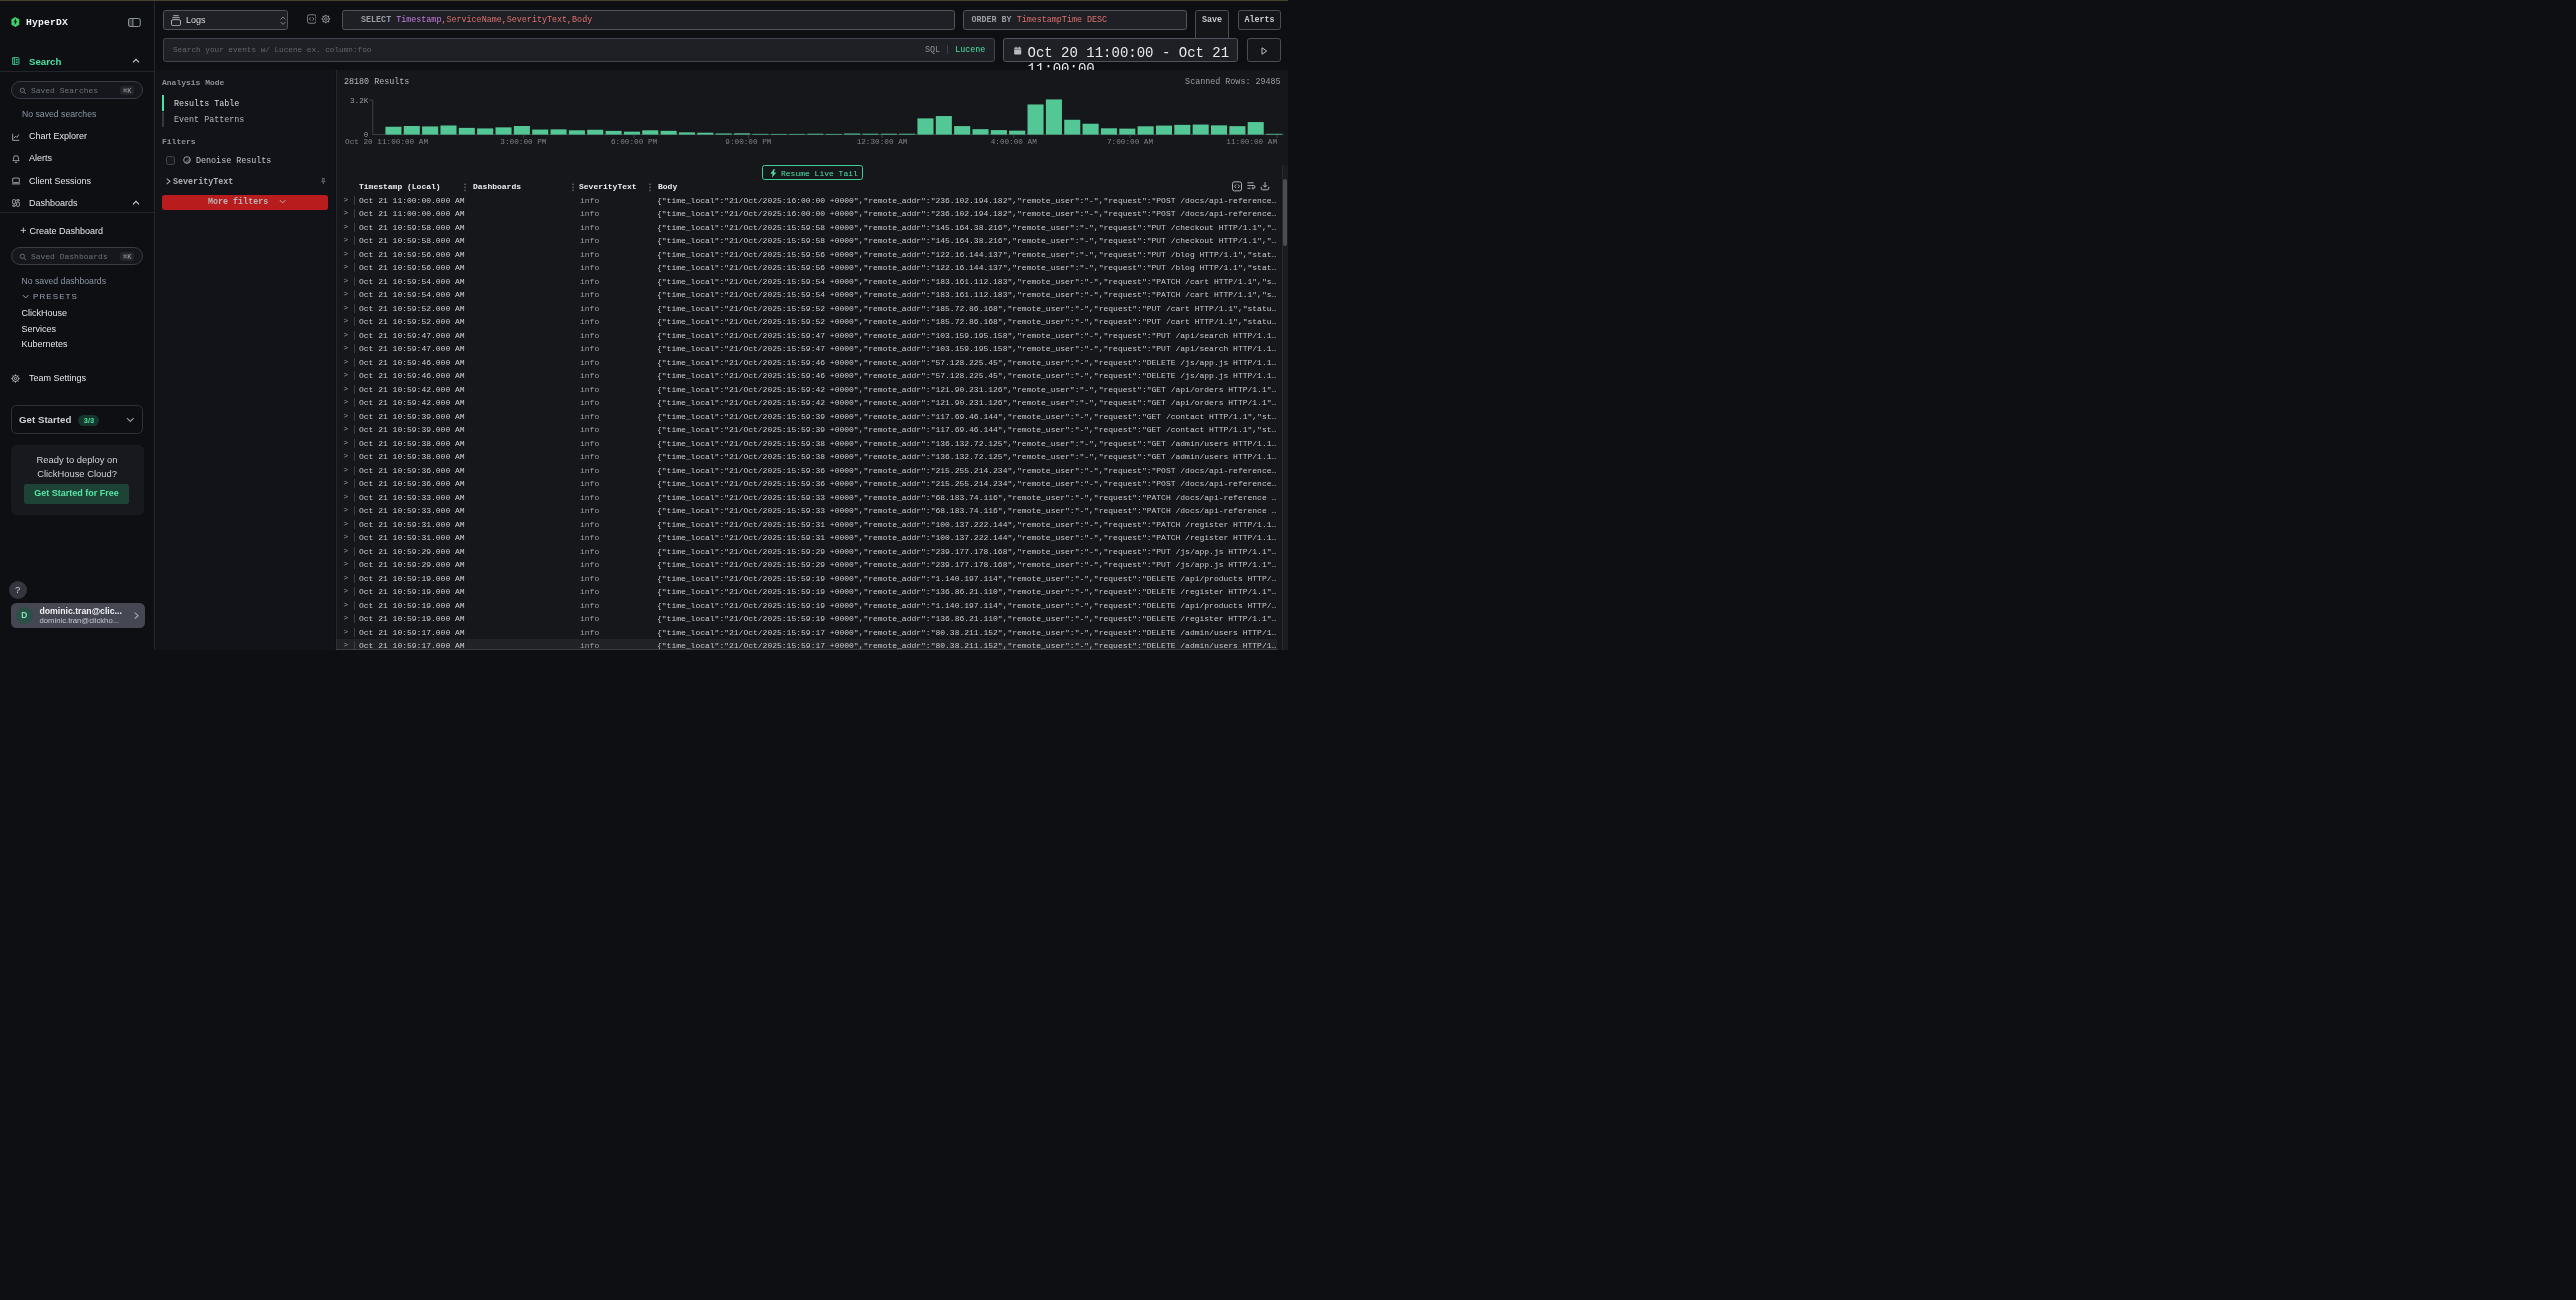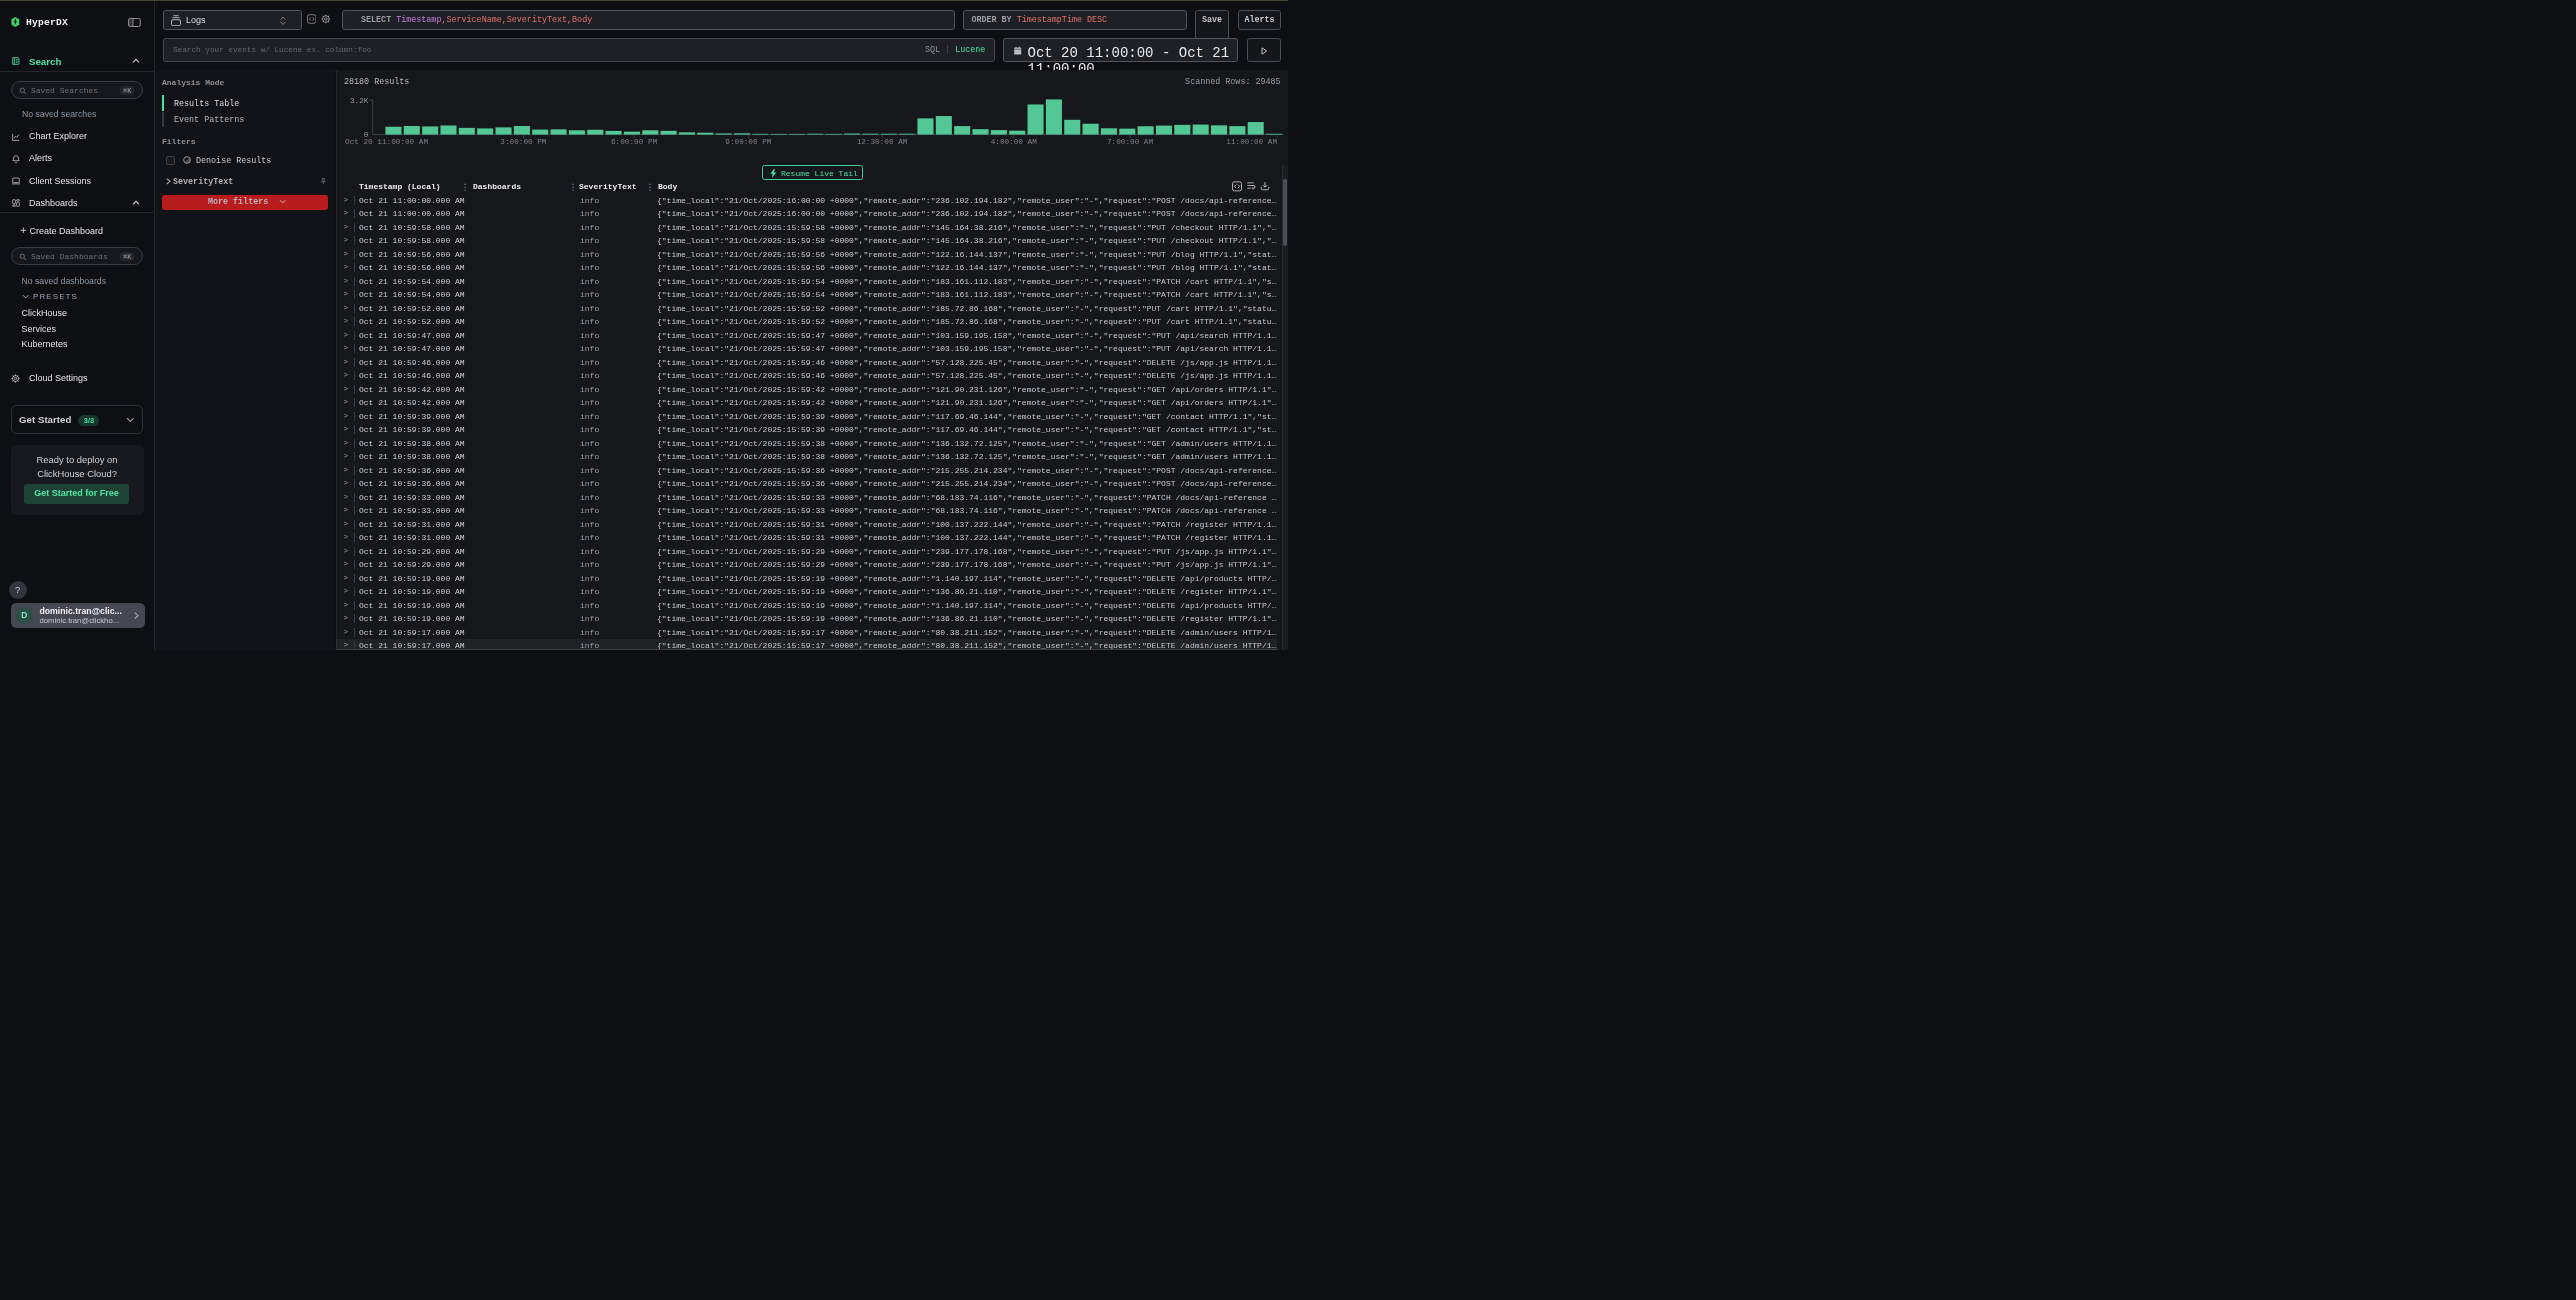--- a/index.html
+++ b/index.html
@@ -154,21 +154,21 @@
     <line x1="12" y1="1.2" x2="12" y2="4.4"></line>
         <line x1="12" y1="19.6" x2="12" y2="22.8"></line>
     <line x1="1.2" y1="12" x2="4.4" y2="12"></line>
         <line x1="19.6" y1="12" x2="22.8" y2="12"></line>
     <line x1="4.4" y1="4.4" x2="6.6" y2="6.6"></line>
         <line x1="17.4" y1="17.4" x2="19.6" y2="19.6"></line>
     <line x1="4.4" y1="19.6" x2="6.6" y2="17.4"></line>
         <line x1="17.4" y1="6.6" x2="19.6" y2="4.4"></line>
     </g>
   </svg>
-  <div class="navtext" style="top:373px">Cloud Settings</div>
+  <div class="navtext" style="top:373px">Team Settings</div>
 
   <div style="position:absolute; left:11.4px; top:405px; width:132px; height:29px; border:0.7px solid #2e3138; border-radius:5.4px;">
     <span class="sans" style="position:absolute; left:6.7px; top:8px; font-size:9.7px; font-weight:bold; color:#ced1d6;">Get Started</span>
     <span class="sans" style="position:absolute; left:66px; top:8.7px; background:#15362a; border-radius:6.7px; padding:1.3px 5.4px; font-size:7.4px; font-weight:bold; color:#4fe0a0;">3/3</span>
     <svg style="position:absolute; right:8px; top:11.4px;" width="8.7" height="6" viewBox="0 0 12 8">
         <path d="M1.5 1.5 L6 6 L10.5 1.5" stroke="#9aa0a8" stroke-width="1.6" fill="none"></path>
       </svg>
   </div>
 
   <div style="position:absolute; left:10.5px; top:445px; width:133px; height:70px; background:#17191f; border-radius:5.4px;">
@@ -181,21 +181,21 @@
   <div style="position:absolute; left:10.5px; top:603px; width:134px; height:24.5px; background:#454852; border-radius:5.4px;">
     <div class="sans" style="position:absolute; left:5.4px; top:3.7px; width:17px; height:17px; border-radius:50%; background:#2b4f44; text-align:center; line-height:17px; color:#7fe3c0; font-size:8.4px; font-weight:bold;">D</div>
     <div class="sans" style="position:absolute; left:29px; top:3.4px; font-size:8.7px; font-weight:bold; color:#f0f1f3;">dominic.tran@clic...</div>
     <div class="sans" style="position:absolute; left:29px; top:13.4px; font-size:7.7px; color:#c3c6cc;">dominic.tran@clickho...</div>
     <svg style="position:absolute; right:6px; top:8.7px;" width="4.7" height="7.4" viewBox="0 0 7 11">
         <path d="M1.2 1 L6 5.5 L1.2 10" stroke="#a9adb5" stroke-width="1.6" fill="none"></path>
       </svg>
   </div>
 </div>
 
-<div class="tb-box" style="left:163px; top:9.7px; width:139px; height:20px;">
+<div class="tb-box" style="left:163px; top:9.7px; width:125px; height:20px;">
   <svg style="position:absolute; left:7.4px; top:4px;" width="10" height="11.4" viewBox="0 0 15 17" fill="none" stroke="#b7bac0" stroke-width="1.4">
     <line x1="3.4" y1="1" x2="11.6" y2="1"></line>
     <line x1="2" y1="4" x2="13" y2="4"></line>
     <rect x="0.8" y="7" width="13.4" height="9" rx="2"></rect>
   </svg>
   <span class="sans" style="position:absolute; left:22px; top:4.4px; font-size:9px; color:#d9dadc;">Logs</span>
   <svg style="position:absolute; left:116px; top:5.4px;" width="6" height="9.4" viewBox="0 0 9 14" fill="none" stroke="#8a8d94" stroke-width="1.4">
     <path d="M1 5 L4.5 1.5 L8 5"></path>
       <path d="M1 9 L4.5 12.5 L8 9"></path>
   </svg>

